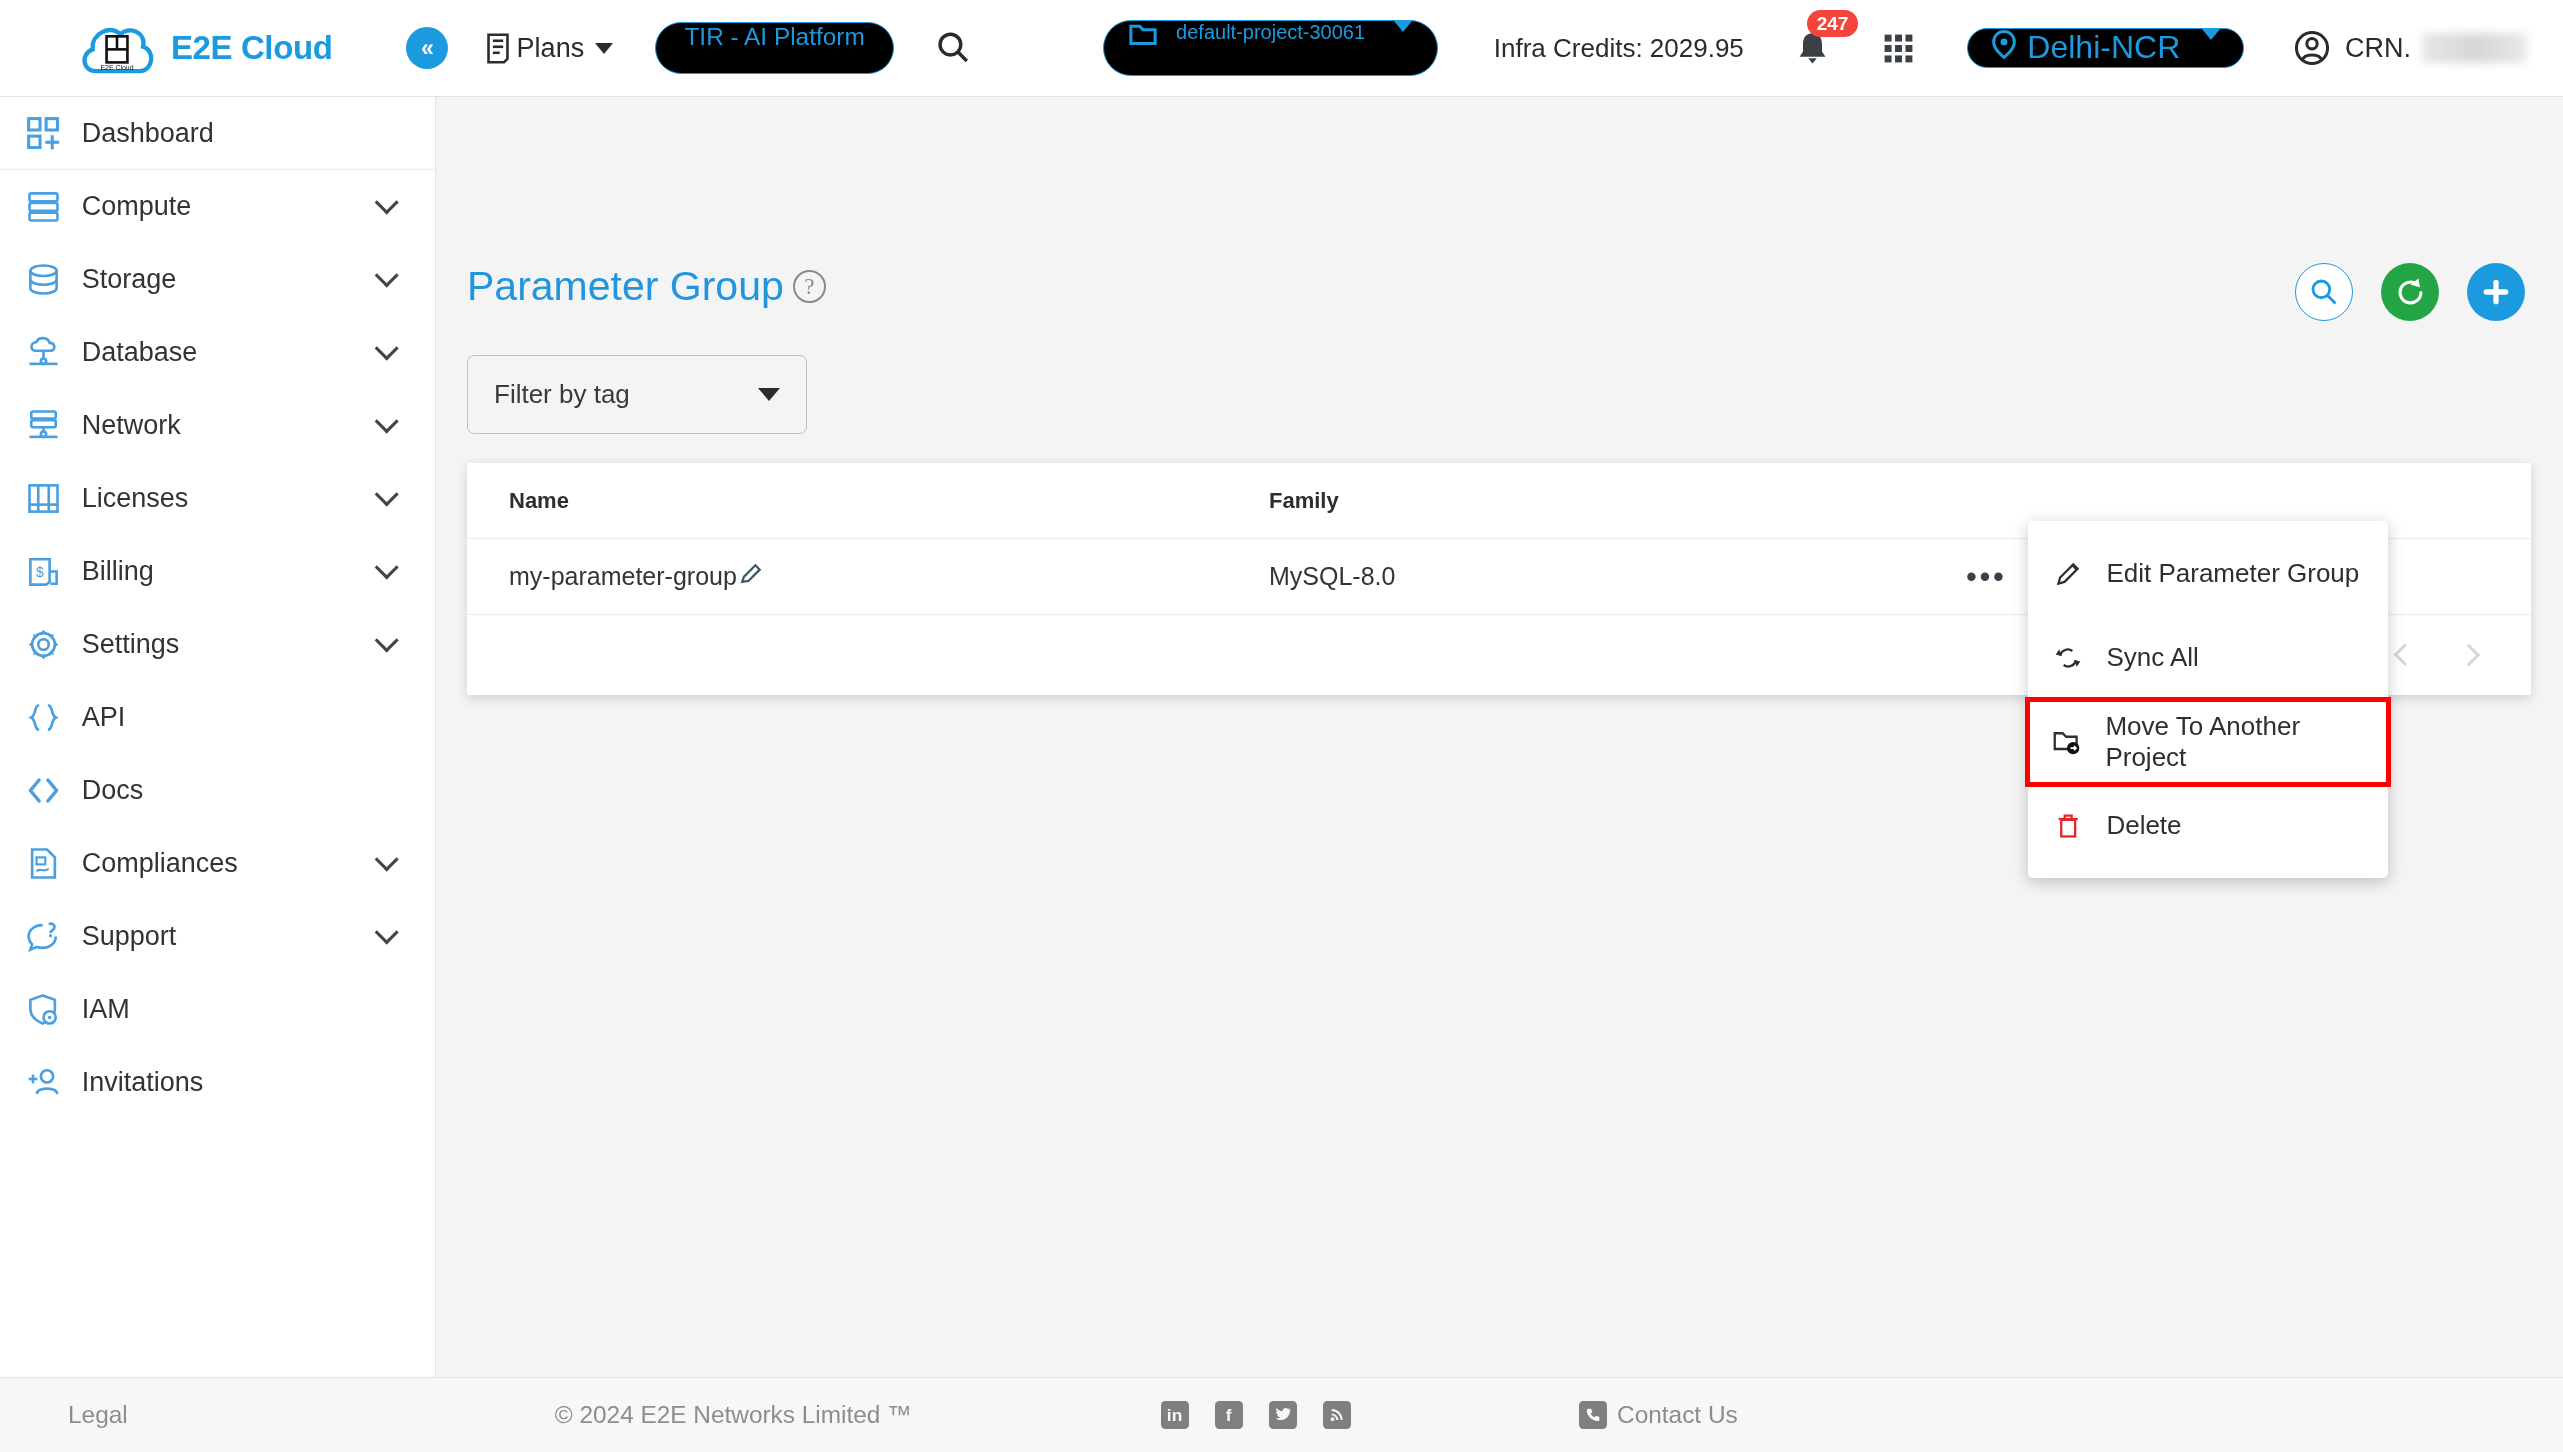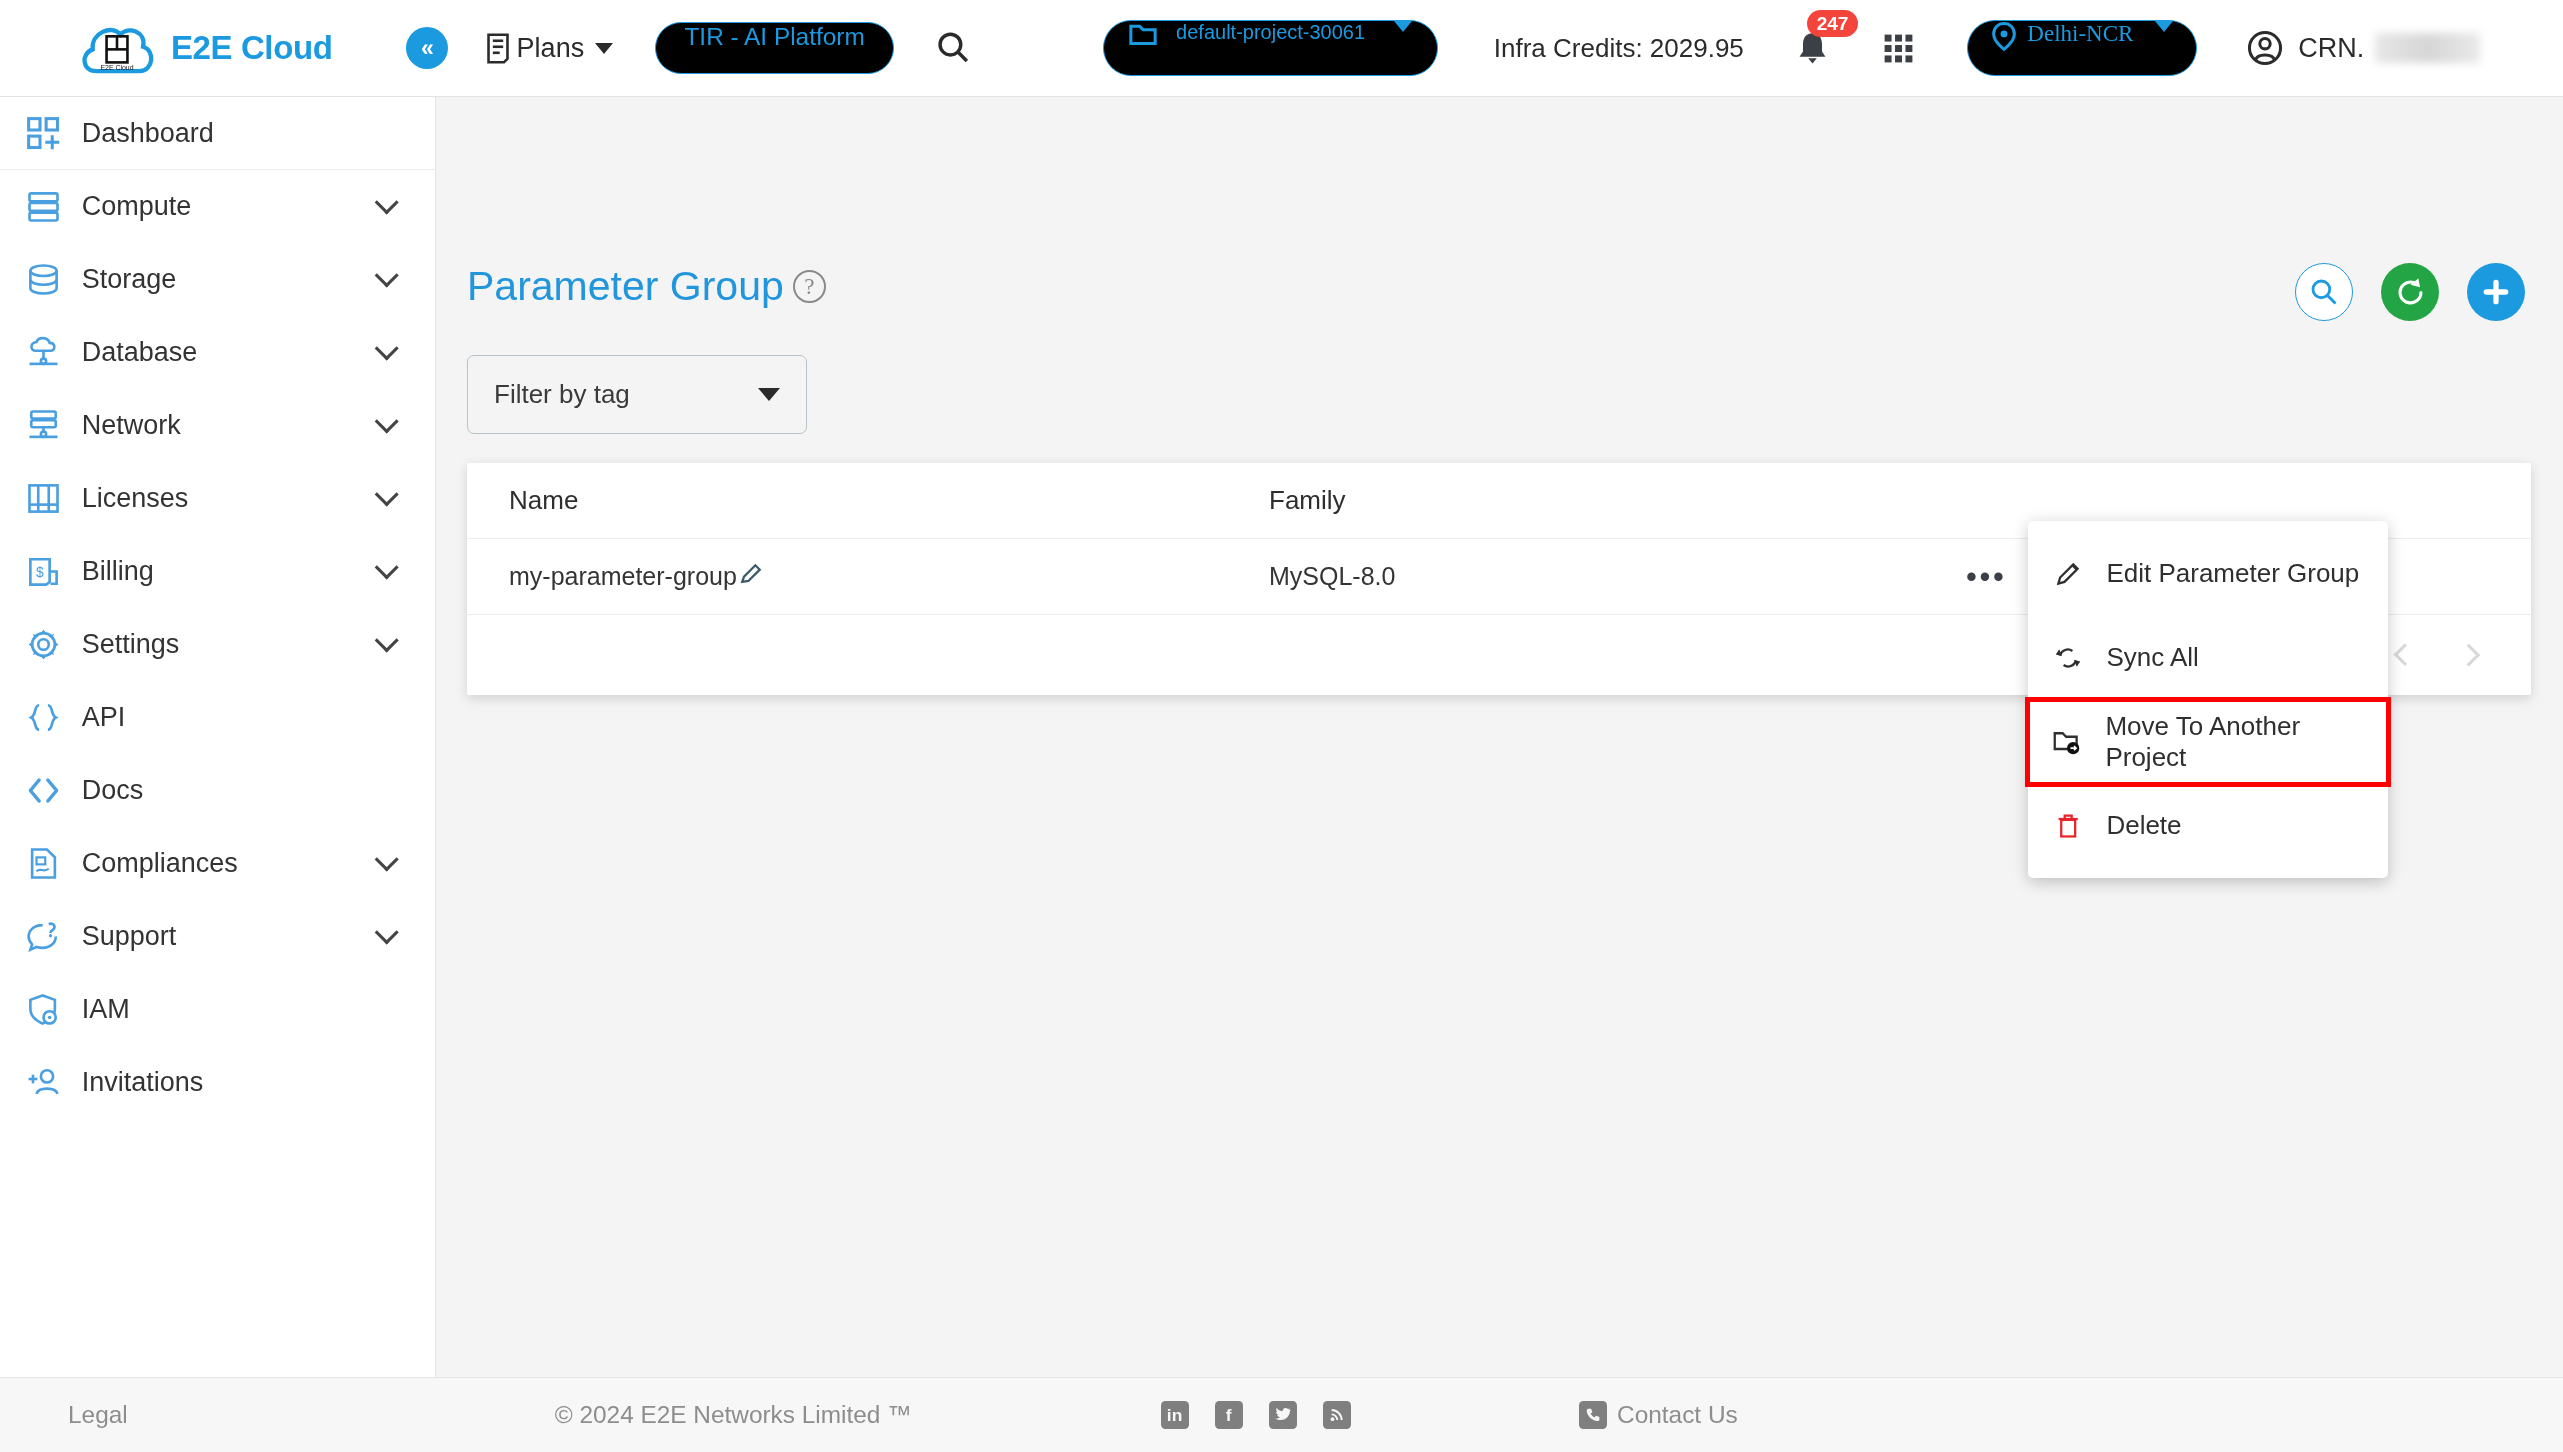--- a/index.html
+++ b/index.html
@@ -51,21 +51,21 @@
     gap: 18px;
   }
   .credits { font-size: 26px; color: #2b2b2b; margin-left: 56px; white-space: nowrap;}
   .bell-wrap { position: relative; margin-left: 51px; cursor: pointer; display:flex; }
   .badge {
     position: absolute; top: -19px; left: 12.2px;
     background: #f4453c; color: #fff; font-size: 19px; font-weight: bold;
     border-radius: 19px; padding: 2.6px 9.6px; line-height: 1.15;
   }
   .grid-icon { margin-left: 52px; cursor: pointer; display: flex; }
-  .region-pill { height: 56px; padding: 0 23px; font-size: 23px; margin-left: 52px; gap: 10.5px; font-family: Liberation Serif, serif; }
+  .region-pill { height: 40px; padding: 0 23px; font-size: 32px; margin-left: 52px; gap: 10.5px; }
   .crn { display: flex; align-items: center; margin-left: 49px; cursor: pointer; }
   .crn-label { font-size: 27px; color: #2b2b2b; margin-left: 14px; }
   .crn-blur {
     width: 105px; height: 30px; margin-left: 10.5px; border-radius: 2.6px;
     background: linear-gradient(90deg,#e7e7e7,#d6d6d6,#e9e9e9);
     filter: blur(4.4px);
   }
 
   
   .sidebar {
@@ -119,21 +119,21 @@
     width: 0; height: 0; border-left: 11.3px solid transparent;
     border-right: 11.3px solid transparent; border-top: 13px solid #2b2b2b;
   }
 
   .table-card {
     position: absolute; left: 31px; top: 366px; width: 2064px;
     background: #ffffff; box-shadow: 0 3.5px 12.2px rgba(0,0,0,0.14); border-radius: 1.7px;
   }
   .thead {
     height: 76px; display: flex; align-items: center;
-    border-bottom: 1.7px solid #ececec; font-size: 26px; color: #2e2e2e; font-weight: 400;
+    border-bottom: 1.7px solid #ececec; font-size: 22px; color: #2e2e2e; font-weight: 700;
   }
   .col-name  { width: 802px; padding-left: 42px; }
   .col-family{ width: 488px; }
   .col-act   { flex: 1; }
   .trow {
     height: 76px; display: flex; align-items: center;
     border-bottom: 1.7px solid #ececec; font-size: 25px; color: #343434;
   }
   .trow .col-name { display: flex; align-items: center; }
   .kebab { font-size: 31px; color: #3b4048; letter-spacing: 2.6px; cursor: pointer; padding-left: 209px;}

